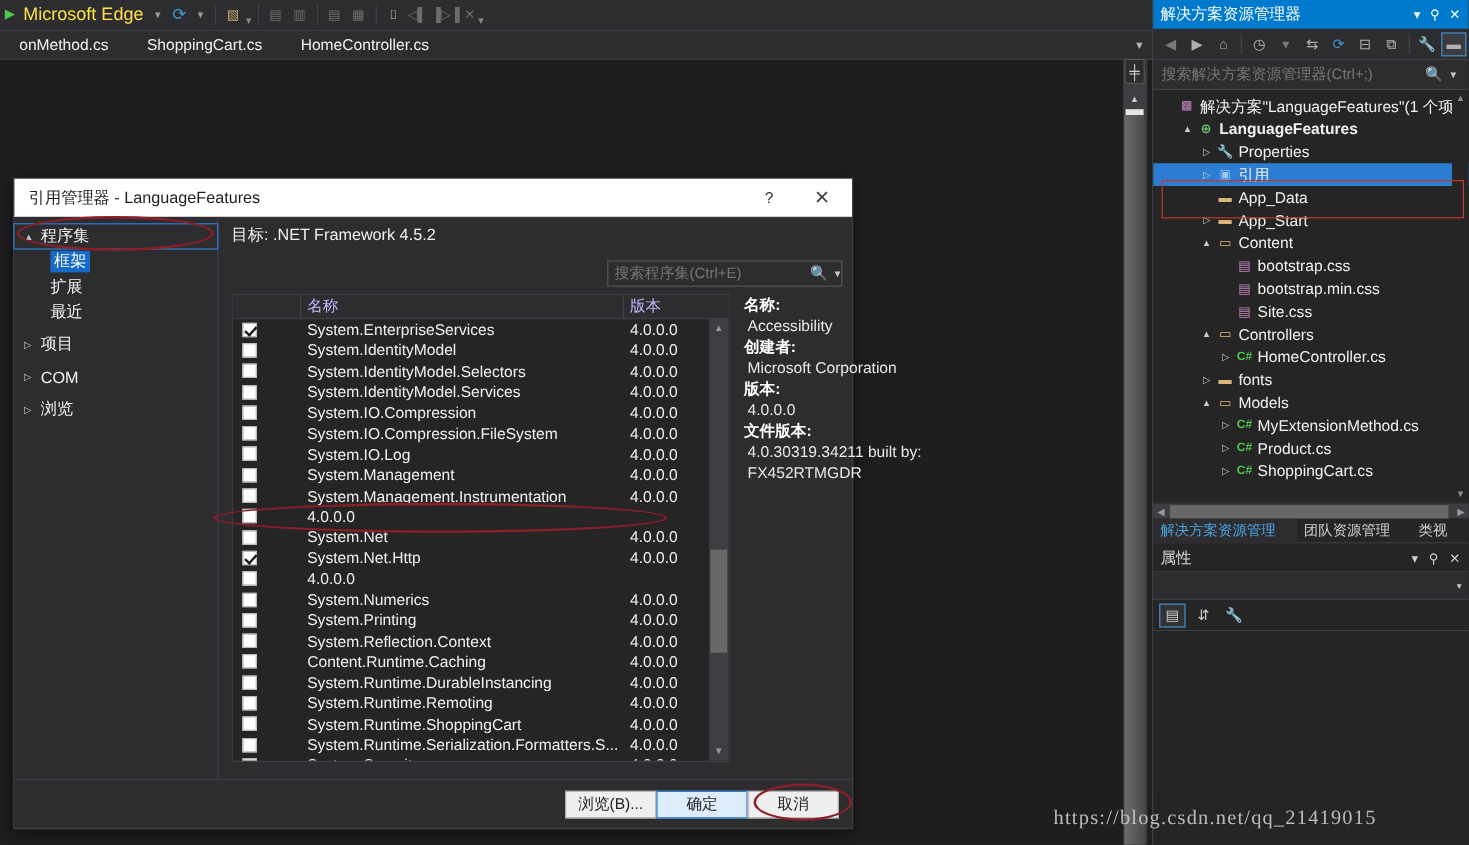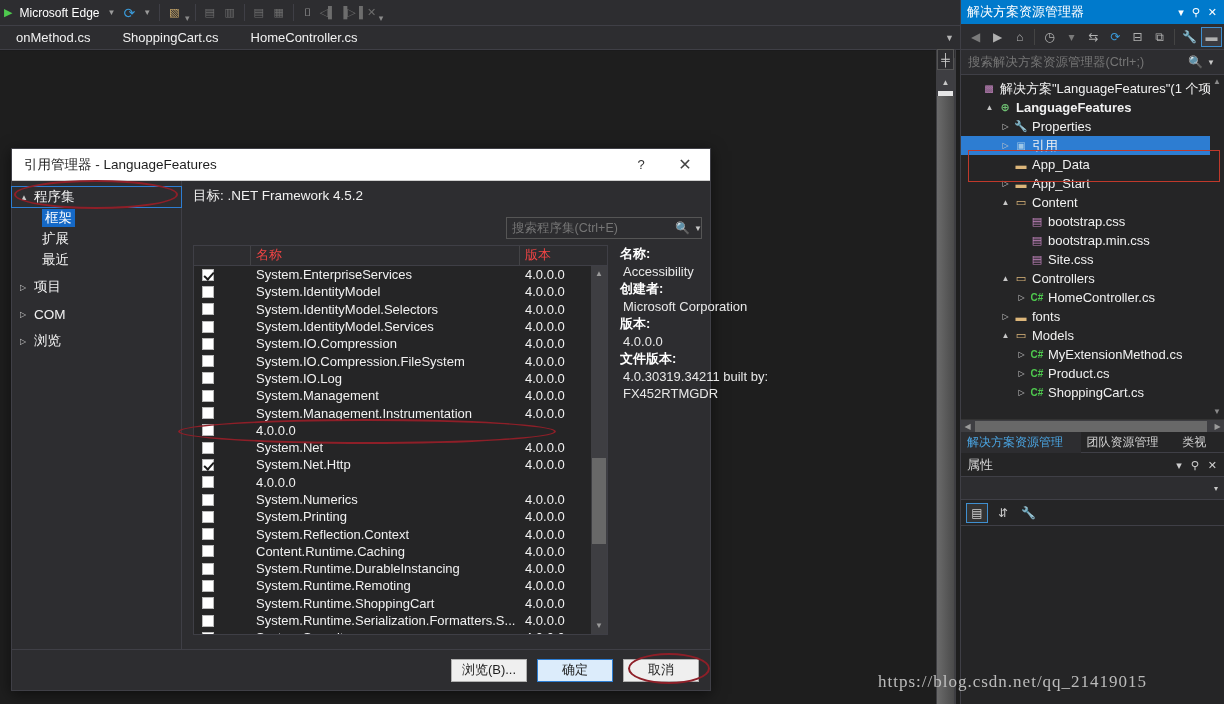--- a/index.html
+++ b/index.html
@@ -11,21 +11,21 @@
   }
   #root { position: relative; width: 1224px; height: 704px; background: #2d2d30; }
 
   
   .vs-toolbar {
     position: absolute; left: 0; top: 0; width: 960px; height: 26px;
     background: #2d2d30; display: flex; align-items: center; gap: 2px;
     padding-left: 2px; border-bottom: 1px solid #3f3f46;
   }
   .tb-play { color: #4ec94e; font-size: 11px; line-height: 1; padding: 0 2px; }
-  .tb-label { color: #ffffff; font-size: 12px; padding: 0 3px; white-space: nowrap; }
+  .tb-label { color: #fde047; font-size: 15px; padding: 0 3px; white-space: nowrap; }
   .tb-caret { color: #9b9b9b; font-size: 8px; padding: 0 3px; }
   .tb-refresh { color: #3a9ad9; font-size: 14px; padding: 0 3px; }
   .tb-sep { width: 1px; height: 17px; background: #3f3f46; margin: 0 3px; }
   .tb-ico {
     width: 18px; height: 18px; display: inline-flex; align-items: center;
     justify-content: center; font-size: 11px; color: #6d6d6d;
   }
   .tb-ico.amber { color: #c9a86a; }
   .tb-ico.bright { color: #d6d6d6; }
   .tb-dots { color: #8a8a8a; font-size: 9px; align-self: flex-end; padding-bottom: 2px; }
@@ -137,21 +137,21 @@
   }
   .search-ico { color: #d6d6d6; font-size: 12px; padding: 0 2px; }
   .search-caret { color: #c8c8c8; font-size: 8px; padding: 0 5px 0 2px; }
 
   .list-wrap {
     position: absolute; left: 11px; top: 64px; width: 415px; height: 390px;
     background: #252526; border: 1px solid #3f3f46; overflow: hidden;
   }
   .list-head {
     height: 20px; display: flex; background: #2d2d30;
-    border-bottom: 1px solid #3f3f46; color: #ef4444; font-size: 13px;
+    border-bottom: 1px solid #3f3f46; color: #c4b5fd; font-size: 13px;
   }
   .lh-check { width: 57px; border-right: 1px solid #434346; }
   .lh-name { flex: 1; padding-left: 5px; border-right: 1px solid #434346; }
   .lh-ver { width: 87px; padding-left: 5px; }
   .list-rows { height: 368px; overflow: hidden; }
   .l-row {
     height: 17.3px; display: flex; align-items: center;
     color: #f1f1f1; font-size: 13px; cursor: default;
   }
   .l-check { width: 57px; display: flex; align-items: center; padding-left: 8px; }
@@ -182,21 +182,21 @@
 
   .detail-pane {
     position: absolute; left: 438px; top: 64px; width: 160px; color: #f1f1f1;
     font-size: 13px; line-height: 17.5px;
   }
   .d-label { font-weight: bold; color: #ffffff; }
   .d-value { padding-left: 3px; color: #e8e8e8; }
 
   .dlg-footer {
     height: 41px; background: #2d2d30; display: flex; align-items: center;
-    justify-content: flex-end; padding-right: 11px; gap: 10px;
+    justify-content: flex-end; padding-right: 11px; 
     border-top: 1px solid #3f3f46; position: relative;
   }
   .dlg-btn {
     min-width: 76px; height: 23px; background: #efefef; border: 1px solid #b0b0b0;
     color: #1e1e1e; font-size: 13px; display: flex; align-items: center;
     justify-content: center; cursor: pointer;
     font-family: "Liberation Sans", sans-serif;
   }
   .dlg-btn.primary { background: #dcecfb; border: 1px solid #2d7dd2; }
 

